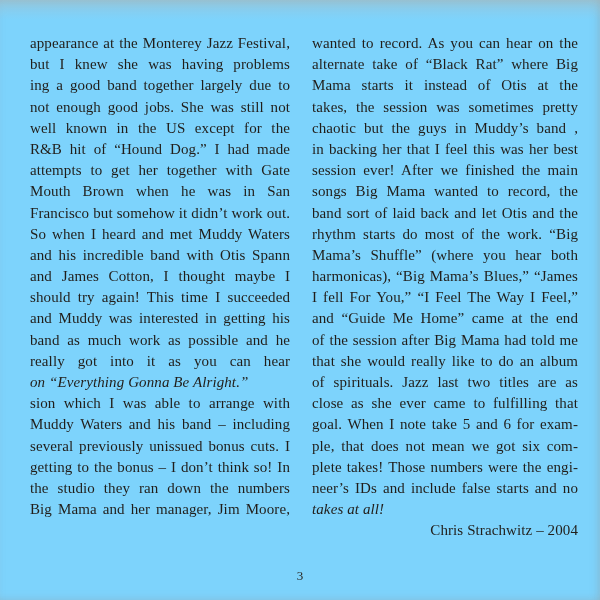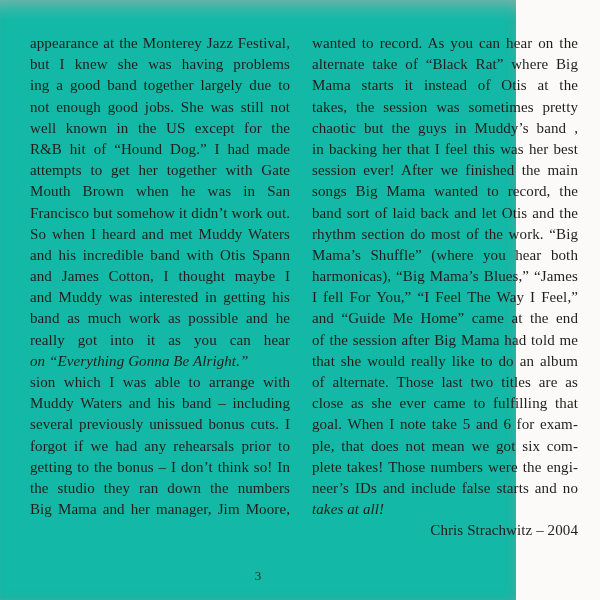--- a/index.html
+++ b/index.html
@@ -5,22 +5,22 @@
   html, body { margin: 0; padding: 0; }
   body {
     width: 600px; height: 600px;
     background: #fbfaf8;
     font-family: "Liberation Serif", "DejaVu Serif", serif;
     color: #211e1a;
     overflow: hidden;
   }
   .scan-page {
     position: relative;
-    width: 516px; height: 600px;
-    background: #14b8a6;
+    width: 600px; height: 600px;
+    background: #7dd3fc;
     box-shadow: inset -7px 0 10px -6px rgba(150,148,142,.35),
                 inset 0 -7px 10px -7px rgba(150,148,142,.28),
                 inset 0 9px 12px -7px rgba(165,163,158,.45);
   }
   .scan-page::before {
     content: "";
     position: absolute; left: 0; top: 0; right: 0; height: 20px;
     background: linear-gradient(180deg, rgba(188,186,181,.30), rgba(188,186,181,0));
     pointer-events: none;
   }
@@ -65,50 +65,50 @@
         <div class="line">ing a good band together largely due to</div>
         <div class="line">not enough good jobs. She was still not</div>
         <div class="line">well known in the US except for the 1950s</div>
         <div class="line">R&amp;B hit of “Hound Dog.” I had made</div>
         <div class="line">attempts to get her together with Gate</div>
         <div class="line">Mouth Brown when he was in San</div>
         <div class="line">Francisco but somehow it didn’t work out.</div>
         <div class="line">So when I heard and met Muddy Waters</div>
         <div class="line">and his incredible band with Otis Spann</div>
         <div class="line">and James Cotton, I thought maybe I</div>
+        <div class="line">should try again! This time I succeeded</div>
         <div class="line">and Muddy was interested in getting his</div>
         <div class="line">band as much work as possible and he</div>
         <div class="line">really got into it as you can hear especially</div>
         <div class="line al">on “Everything Gonna Be Alright.”</div>
         <div class="line">sion which I was able to arrange with</div>
         <div class="line">Muddy Waters and his band – including</div>
         <div class="line">several previously unissued bonus cuts. I</div>
-        <div class="line">forgot if we had any rehearsals prior to</div>
         <div class="line">getting to the bonus – I don’t think so! In</div>
         <div class="line">the studio they ran down the numbers</div>
         <div class="line">Big Mama and her manager, Jim Moore,</div>
       </div>
     <div class="col col-right">
         <div class="line">wanted to record. As you can hear on the</div>
         <div class="line">alternate take of “Black Rat” where Big</div>
         <div class="line">Mama starts it instead of Otis at the</div>
         <div class="line">takes, the session was sometimes pretty</div>
         <div class="line">chaotic but the guys in Muddy’s band ,</div>
         <div class="line">in backing her that I feel this was her best</div>
         <div class="line">session ever!  After we finished the main</div>
         <div class="line">songs Big Mama wanted to record, the</div>
         <div class="line">band sort of laid back and let Otis and the</div>
-        <div class="line">rhythm section do most of the work. “Big</div>
+        <div class="line">rhythm starts do most of the work. “Big</div>
         <div class="line">Mama’s Shuffle” (where you hear both</div>
         <div class="line">harmonicas), “Big Mama’s Blues,” “James</div>
         <div class="line">I fell For You,” “I Feel The Way I Feel,”</div>
         <div class="line">and “Guide Me Home” came at the end</div>
         <div class="line">of the session after Big Mama had told me</div>
         <div class="line">that she would really like to do an album</div>
-        <div class="line">of alternate. Those last two titles are as</div>
+        <div class="line">of spirituals. Jazz last two titles are as</div>
         <div class="line">close as she ever came to fulfilling that</div>
         <div class="line">goal. When I note take 5 and 6 for exam-</div>
         <div class="line">ple, that does not mean we got six com-</div>
         <div class="line">plete takes! Those numbers were the engi-</div>
         <div class="line">neer’s IDs and include false starts and no</div>
         <div class="line al">takes at all!</div>
         <div class="line ar">Chris Strachwitz – 2004</div>
       </div>
   </div>
   <div class="pagenum">3</div>

